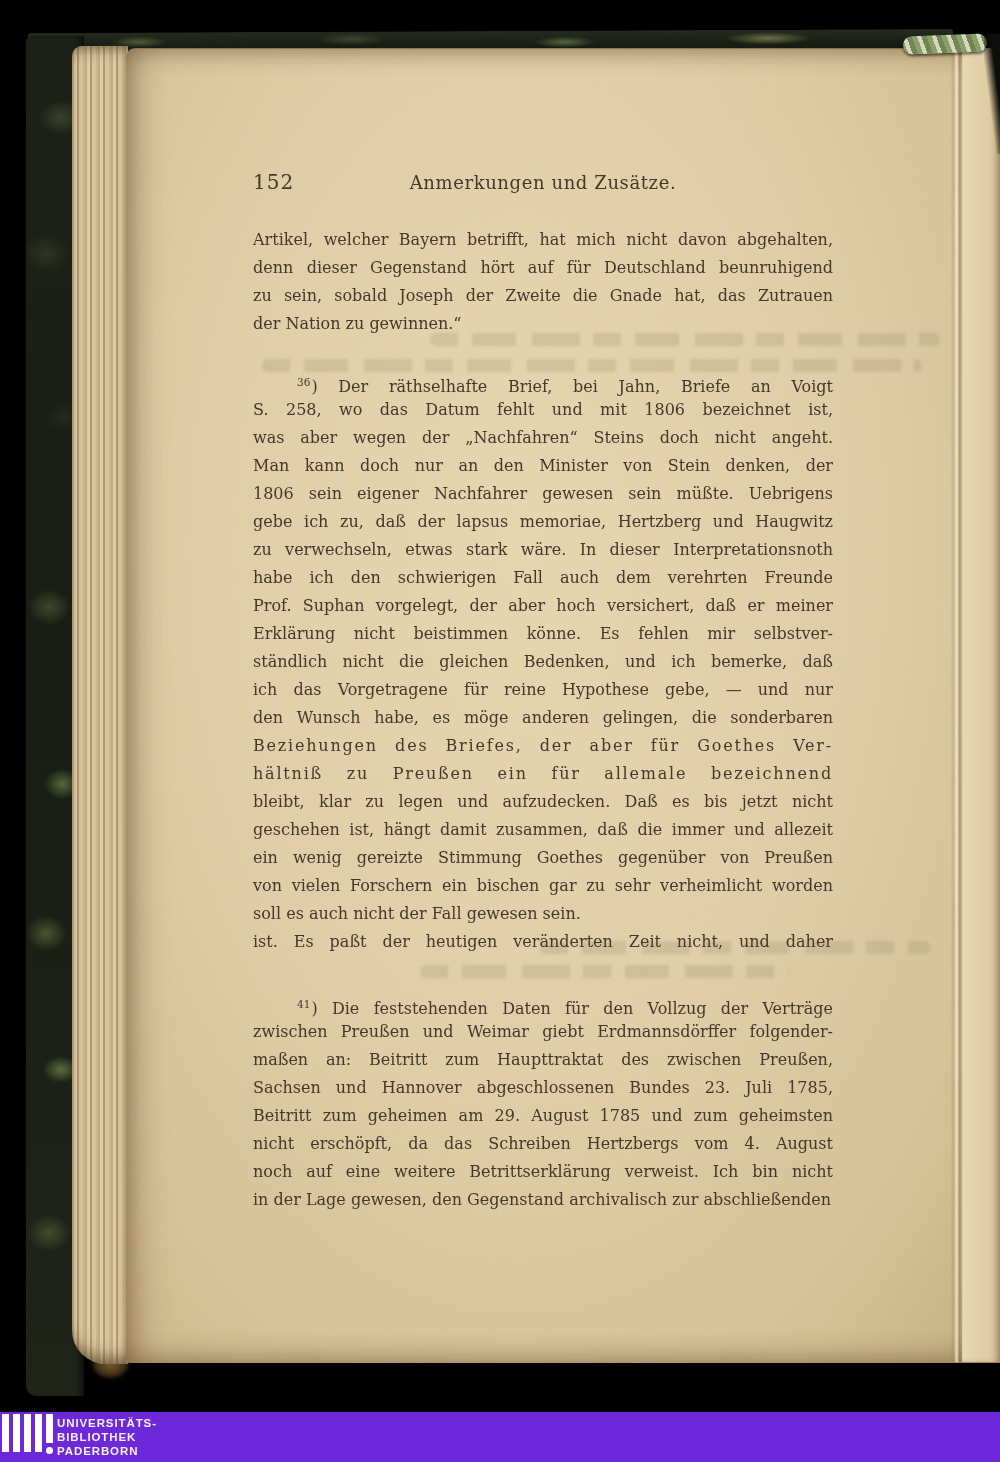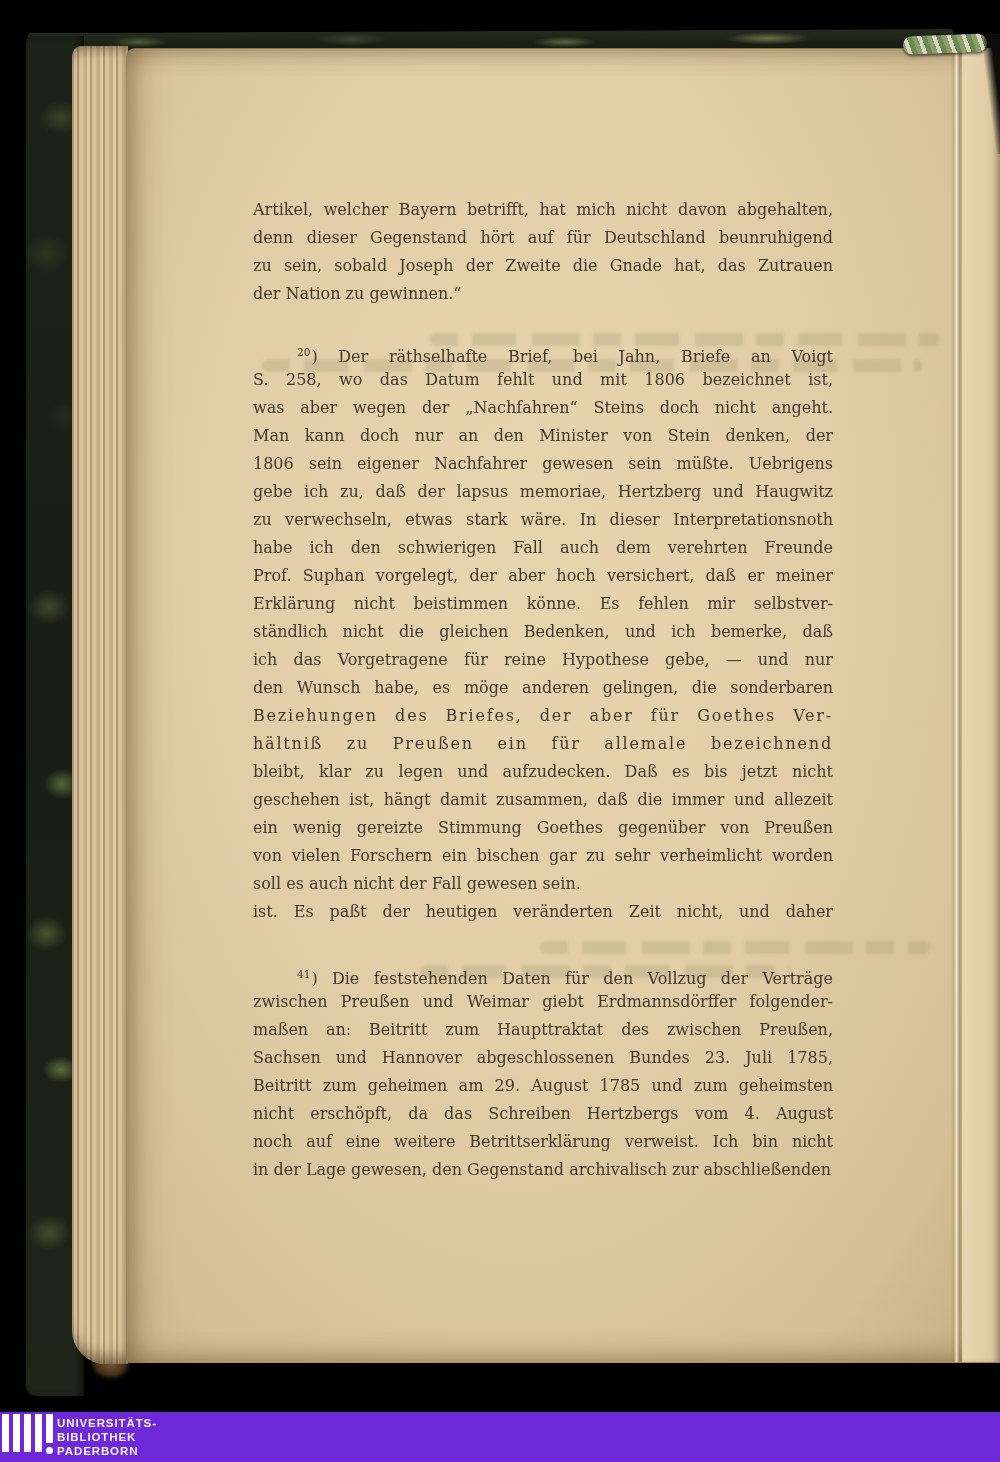--- a/index.html
+++ b/index.html
@@ -102,30 +102,34 @@
   <div class="crease"></div>
   <div class="endband"></div>
   <div class="corner-dark-right"></div>
 
   <div class="bleed" style="left:430px;top:333px;width:510px;"></div>
   <div class="bleed" style="left:262px;top:359px;width:660px;"></div>
   <div class="bleed" style="left:540px;top:941px;width:390px;"></div>
   <div class="bleed" style="left:420px;top:965px;width:370px;"></div>
 
   <div class="content">
+    <div class="header-row">
+      <span class="pageno">152</span>
+      <span class="htitle">Anmerkungen und Zusätze.</span>
+    </div>
 
     <div class="para m1">
       <div class="line">Artikel, welcher Bayern betrifft, hat mich nicht davon abgehalten,</div>
       <div class="line">denn dieser Gegenstand hört auf für Deutschland beunruhigend</div>
       <div class="line">zu sein, sobald Joseph der Zweite die Gnade hat, das Zutrauen</div>
       <div class="line last">der Nation zu gewinnen.“</div>
     </div>
 
     <div class="para m2">
-      <div class="line ind"><sup class="fnsup">20</sup><span>) Der räthselhafte Brief, bei Jahn, Briefe an Voigt</span></div>
+      <div class="line ind"><sup class="fnsup">36</sup><span>) Der räthselhafte Brief, bei Jahn, Briefe an Voigt</span></div>
       <div class="line">S. 258, wo das Datum fehlt und mit 1806 bezeichnet ist,</div>
       <div class="line">was aber wegen der „Nachfahren“ Steins doch nicht angeht.</div>
       <div class="line">Man kann doch nur an den Minister von Stein denken, der</div>
       <div class="line">1806 sein eigener Nachfahrer gewesen sein müßte. Uebrigens</div>
       <div class="line">gebe ich zu, daß der lapsus memoriae, Hertzberg und Haugwitz</div>
       <div class="line">zu verwechseln, etwas stark wäre. In dieser Interpretationsnoth</div>
       <div class="line">habe ich den schwierigen Fall auch dem verehrten Freunde</div>
       <div class="line">Prof. Suphan vorgelegt, der aber hoch versichert, daß er meiner</div>
       <div class="line">Erklärung nicht beistimmen könne. Es fehlen mir selbstver-</div>
       <div class="line">ständlich nicht die gleichen Bedenken, und ich bemerke, daß</div>

